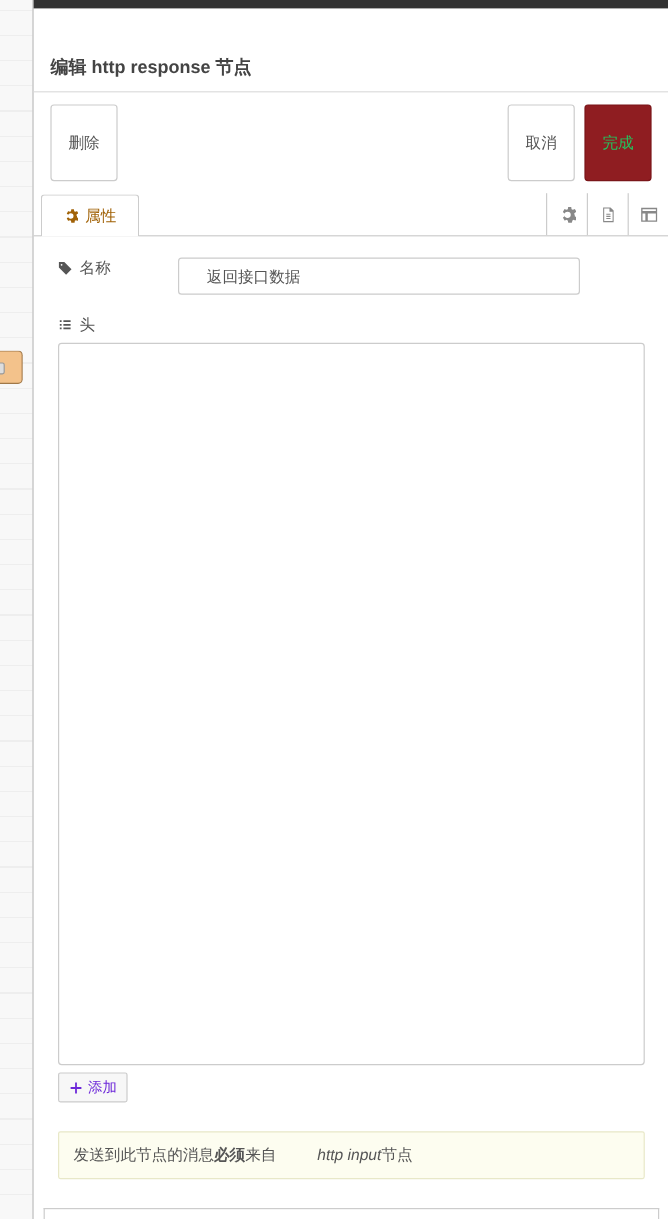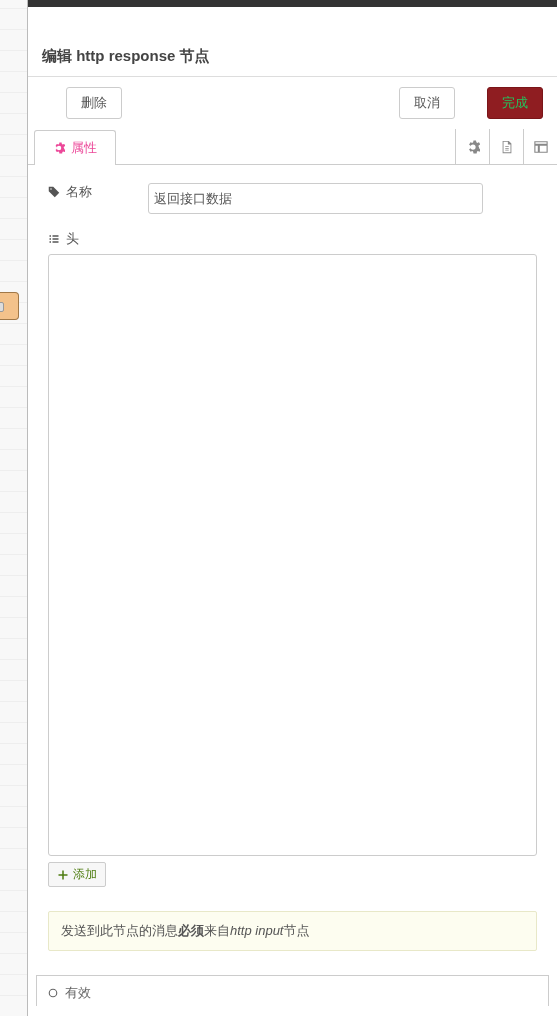--- a/index.html
+++ b/index.html
@@ -67,28 +67,27 @@
       font-weight: bold;
       color: #444;
     }
     .button-row {
       display: flex;
       align-items: center;
       padding: 10px 14px;
       gap: 8px;
     }
     .btn {
-      padding: 6px 14px;
+      padding: 22px 14px;
       border: 1px solid #ccc;
       background: #fff;
       border-radius: 3px;
       font-size: 13px;
       cursor: pointer;
       color: #555;
-      margin-left: 24px;
     }
     .btn-delete { margin-right: auto; }
     .btn-primary {
       background: #8f1d21;
       border-color: #7a1519;
       color: #22c55e;
     }
     .tabs-row {
       display: flex;
       align-items: stretch;
@@ -100,21 +99,21 @@
       display: flex;
       align-items: center;
       padding: 0 18px;
       gap: 6px;
       border: 1px solid #ccc;
       border-bottom: none;
       border-radius: 3px 3px 0 0;
       background: #fff;
       position: relative;
       top: 1px;
-      color: #ec4899;
+      color: #a16207;
       font-size: 13px;
       cursor: pointer;
     }
     .tabs-spacer { flex: 1; border-bottom: 1px solid transparent; }
     .icon-btn {
       width: 34px;
       display: flex;
       align-items: center;
       justify-content: center;
       border-left: 1px solid #ccc;
@@ -135,21 +134,21 @@
       width: 94px;
       display: flex;
       align-items: center;
       gap: 6px;
       color: #555;
       font-size: 13px;
     }
     .form-input {
       flex: 1;
       max-width: 335px;
-      padding: 7px 5px;
+      padding: 7px 23px;
       border: 1px solid #ccc;
       border-radius: 3px;
       font-size: 13px;
       color: #555;
     }
     .form-input::placeholder { color: #999; }
     .headers-label {
       display: flex;
       align-items: center;
       gap: 6px;
@@ -168,33 +167,33 @@
     .add-btn {
       margin-top: 6px;
       display: inline-flex;
       align-items: center;
       gap: 4px;
       padding: 3px 8px;
       border: 1px solid #ccc;
       background: #f7f7f7;
       border-radius: 2px;
       font-size: 12px;
-      color: #4d7c0f;
+      color: #6d28d9;
       cursor: pointer;
     }
     .note-box {
       margin: 14px 20px 18px;
       padding: 10px 12px;
       background: #fdfdf0;
       border: 1px solid #e8e8c8;
       border-radius: 2px;
       font-size: 13px;
       color: #555;
     }
-    .note-box em { font-style: italic; }
+    .note-box em { font-style: italic; margin-left: 34px; }
     .note-box strong { font-weight: bold; }
     .footer-partial {
       margin: 6px 8px 0;
       border: 1px solid #ccc;
       border-bottom: none;
       padding: 8px 10px 4px;
       font-size: 13px;
       color: #666;
       display: flex;
       align-items: center;

